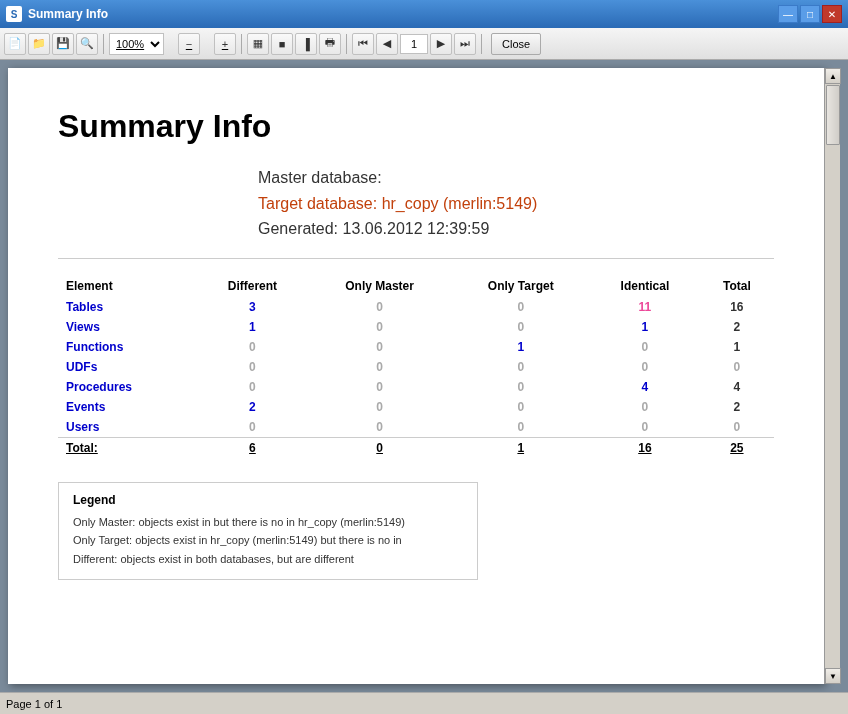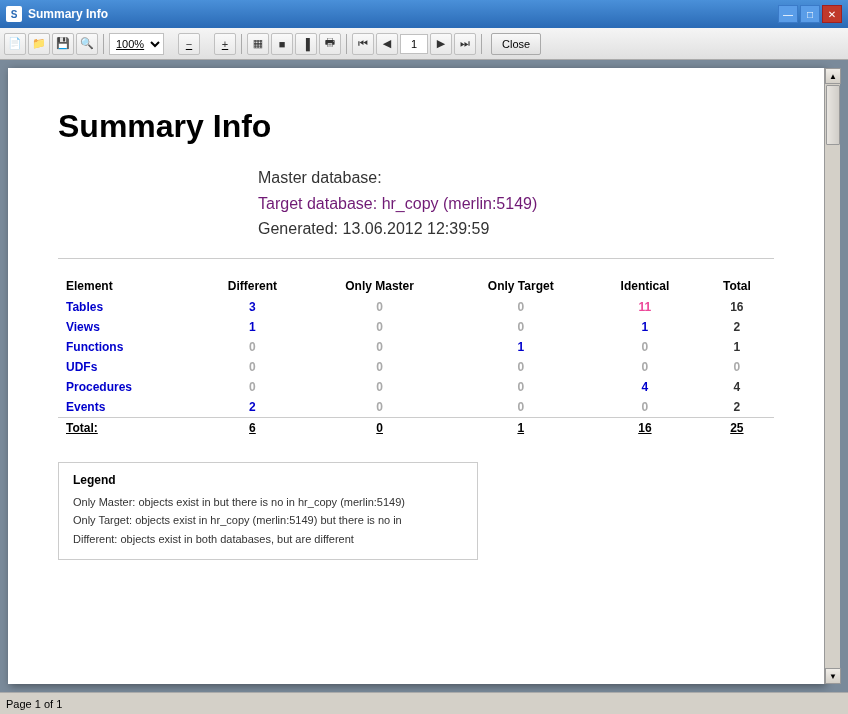--- a/index.html
+++ b/index.html
@@ -191,21 +191,21 @@
 
     
     .info-block {
       margin-left: 200px;
       margin-bottom: 16px;
       font-size: 16px;
       color: #333;
       line-height: 1.6;
     }
     .info-block .link-text {
-      color: #701a75;
+      color: #c2410c;
     }
 
     
     .divider {
       border: none;
       border-top: 1px solid #ccc;
       margin-bottom: 16px;
     }
 
     
@@ -391,20 +391,28 @@
       <td><span style="color:#333">4</span></td>
     </tr>
           <tr>
       <td>Events</td>
       <td><span style="color:#0000cc">2</span></td>
       <td><span style="color:#aaa">0</span></td>
       <td><span style="color:#aaa">0</span></td>
       <td><span style="color:#aaa">0</span></td>
       <td><span style="color:#333">2</span></td>
     </tr>
+          <tr>
+      <td>Users</td>
+      <td><span style="color:#aaa">0</span></td>
+      <td><span style="color:#aaa">0</span></td>
+      <td><span style="color:#aaa">0</span></td>
+      <td><span style="color:#aaa">0</span></td>
+      <td><span style="color:#aaa">0</span></td>
+    </tr>
           <tr class="total-row">
     <td>Total:</td>
     <td>6</td>
     <td>0</td>
     <td>1</td>
     <td>16</td>
     <td>25</td>
   </tr>
         </tbody>
     </table>

